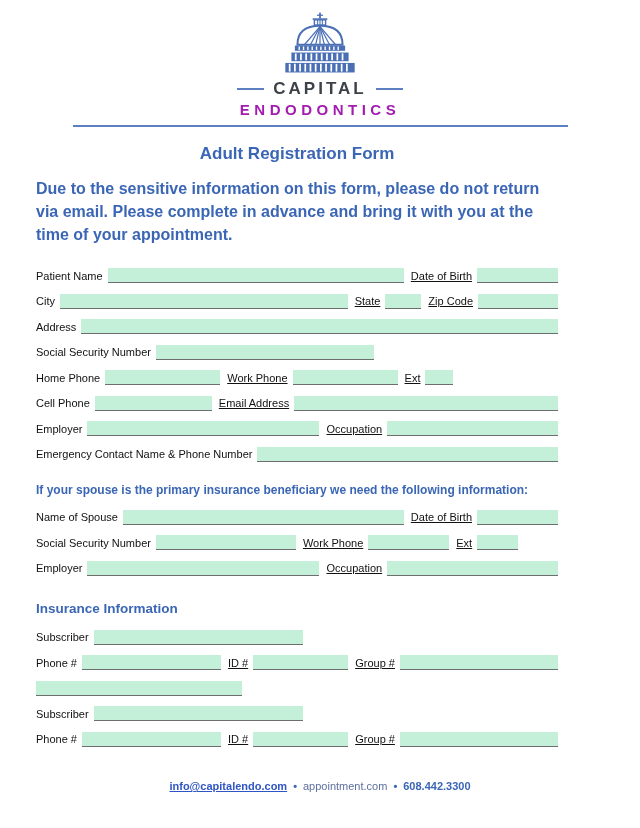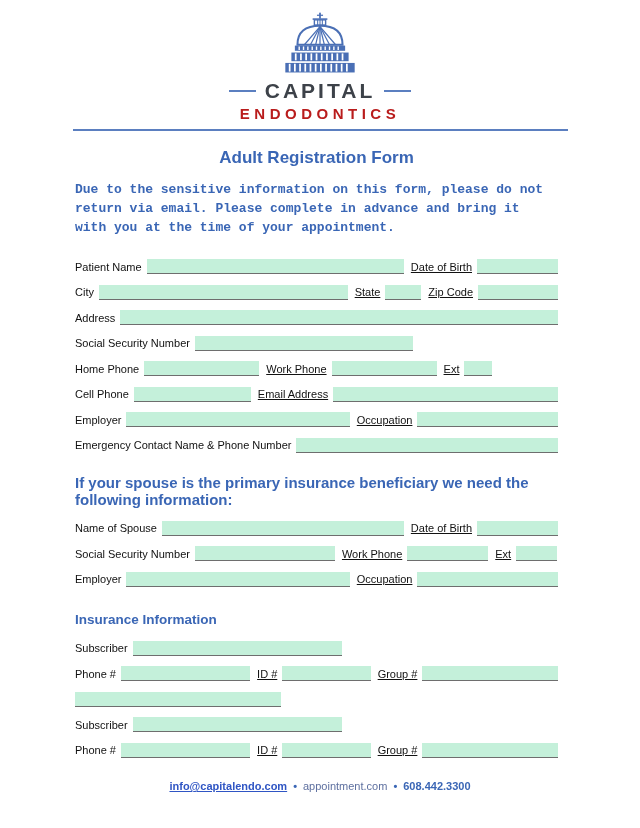--- a/index.html
+++ b/index.html
@@ -8,54 +8,54 @@
     width:640px;height:828px;
     background:#ffffff;
     font-family:"Liberation Sans", sans-serif;
     overflow:hidden;
   }
   
   .logo-wrap{padding-top:12px;text-align:center;}
   .logo-wrap svg{display:inline-block;}
   .logo-line1{
     display:flex;align-items:center;justify-content:center;gap:9px;
-    margin-top:1px;color:#3d4249;font-size:21px;font-weight:bold;letter-spacing:3px;
+    margin-top:1px;color:#3d4249;font-size:17px;font-weight:bold;letter-spacing:3px;
   }
   .logo-dash{width:27px;height:2px;background:#5b7fc0;}
   .logo-line2{
-    text-align:center;color:#b91c1c;font-size:15px;font-weight:bold;
+    text-align:center;color:#a21caf;font-size:15px;font-weight:bold;
     letter-spacing:4.5px;margin-top:2px;
   }
   .divider{height:2px;background:#5b7fc0;margin:7px 72px 0 73px;}
   
-  .content{margin-left:75px;margin-right:82px;}
+  .content{margin-left:36px;margin-right:82px;}
   .title{
     text-align:center;color:#3a66b5;font-weight:bold;
     font-size:17px;margin-top:17px;
   }
   .intro{
     margin-top:13px;color:#3a66b5;font-weight:bold;
-    font-size:13px;line-height:1.45;font-family:Liberation Mono, monospace;
+    font-size:16px;line-height:1.45;
   }
   
   .form-body{margin-top:21px;}
   .form-row{display:flex;align-items:center;margin-bottom:9.5px;height:16px;}
   .seg-label{
     font-size:11px;color:#111;line-height:14px;
     white-space:nowrap;margin-right:5px;
   }
   .field{
     height:15px;background:#c4f0da;border:none;
     border-bottom:1.5px solid #6e6e6e;box-sizing:border-box;
     padding:0 2px;margin:0;border-radius:0;
     font:11px "Liberation Sans", sans-serif;color:#111;min-width:0;
   }
   .field + .seg-label{margin-left:7px;text-decoration:underline;}
   .section-note{
-    color:#3a66b5;font-weight:bold;font-size:15px;
+    color:#3a66b5;font-weight:bold;font-size:12px;
     margin:21px 0 12px 0;
   }
   .section-title{
     color:#3a66b5;font-weight:bold;font-size:13.5px;
     margin:25px 0 13px 0;
   }
   
   .footer{
     position:absolute;bottom:36px;left:0;right:0;
     text-align:center;font-size:11px;font-weight:bold;color:#3a66b5;

